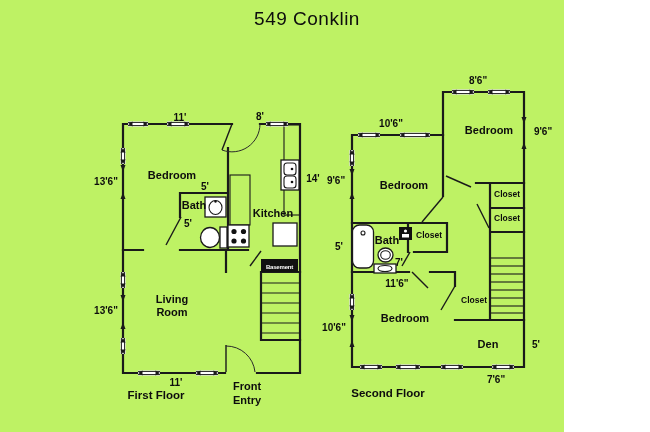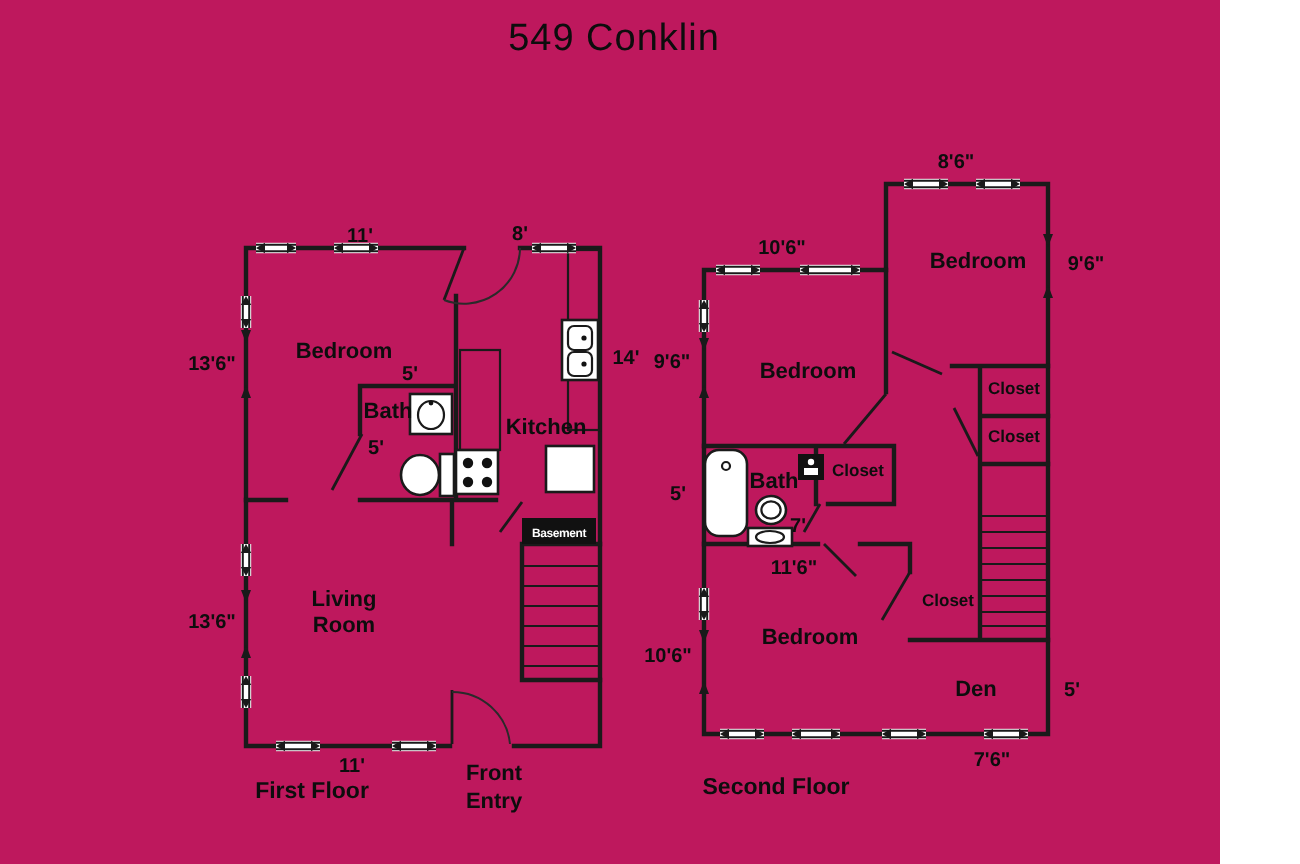--- a/index.html
+++ b/index.html
@@ -1,16 +1,16 @@
 <!DOCTYPE html>
 <html><head>
 <meta charset="utf-8">
 <style>
   html,body{margin:0;padding:0;background:#ffffff;}
-  #canvas{position:relative;width:610px;height:432px;background:#be185d;overflow:hidden;
+  #canvas{position:relative;width:564px;height:432px;background:#bef264;overflow:hidden;
           font-family:"Liberation Sans", sans-serif;}
   svg{position:absolute;left:0;top:0;}
   .wall{stroke:#1a1a1a;stroke-width:2.2;fill:none;stroke-linecap:square;}
   .thin{stroke:#1a1a1a;stroke-width:1.1;fill:none;}
   .door{stroke:#1a1a1a;stroke-width:1.4;fill:none;}
   .arc{stroke:#2a2a2a;stroke-width:1;fill:none;}
   .fix{stroke:#1a1a1a;stroke-width:1.3;fill:#ffffff;}
   .fill{fill:#111111;}
   text{fill:#0d0d0d;font-family:"Liberation Sans", sans-serif;font-weight:700;}
   .title{font-size:19px;font-weight:400;letter-spacing:.5px;}

